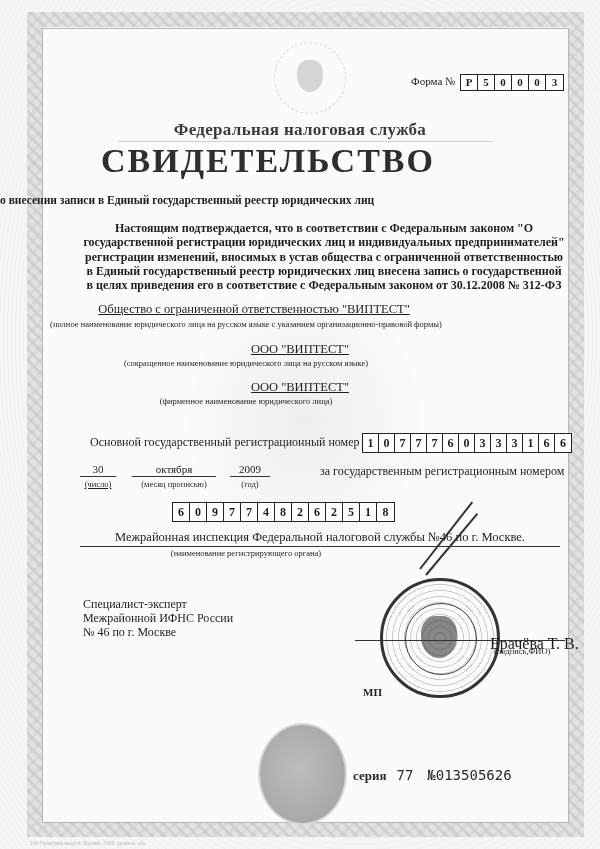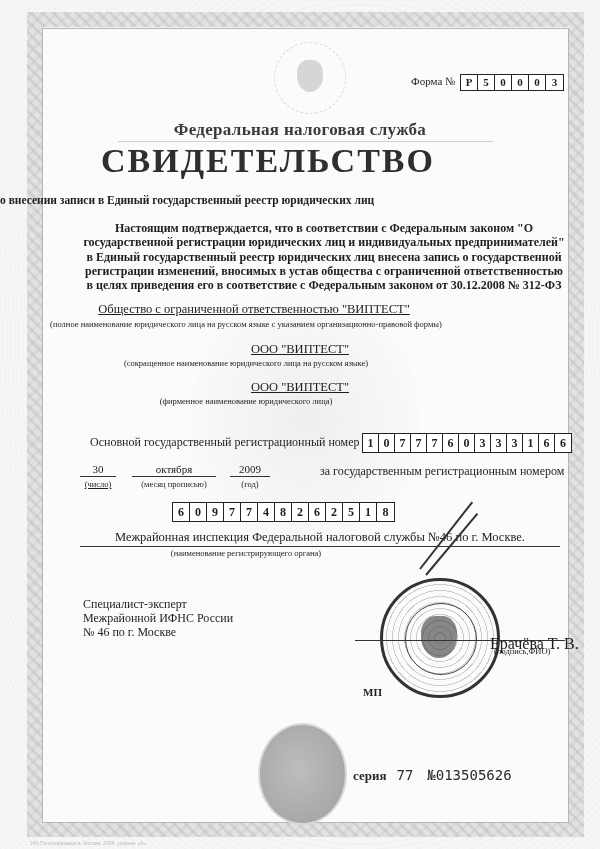--- a/index.html
+++ b/index.html
@@ -147,22 +147,22 @@
   </div>
 
   <div class="abs agency">Федеральная налоговая служба</div>
   <div class="abs rule"></div>
   <div class="abs title">СВИДЕТЕЛЬСТВО</div>
   <div class="abs subtitle">о внесении записи в Единый государственный реестр юридических лиц</div>
 
   <div class="abs para">
     <div>Настоящим подтверждается, что в соответствии с Федеральным законом "О</div>
     <div>государственной регистрации юридических лиц и индивидуальных предпринимателей"</div>
+    <div>регистрации изменений, вносимых в устав общества с ограниченной ответственностью</div>
     <div>в Единый государственный реестр юридических лиц внесена запись о государственной</div>
-    <div>регистрации изменений, вносимых в устав общества с ограниченной ответственностью</div>
     <div>в целях приведения его в соответствие с Федеральным законом от 30.12.2008 № 312-ФЗ</div>
   </div>
 
   <div class="abs fullname">Общество с ограниченной ответственностью "ВИПТЕСТ"</div>
   <div class="abs caption cap1">(полное наименование юридического лица на русском языке с указанием организационно-правовой формы)</div>
   <div class="abs shortname">ООО "ВИПТЕСТ"</div>
   <div class="abs caption cap2">(сокращенное наименование юридического лица на русском языке)</div>
   <div class="abs brandname">ООО "ВИПТЕСТ"</div>
   <div class="abs caption cap3">(фирменное наименование юридического лица)</div>
 

